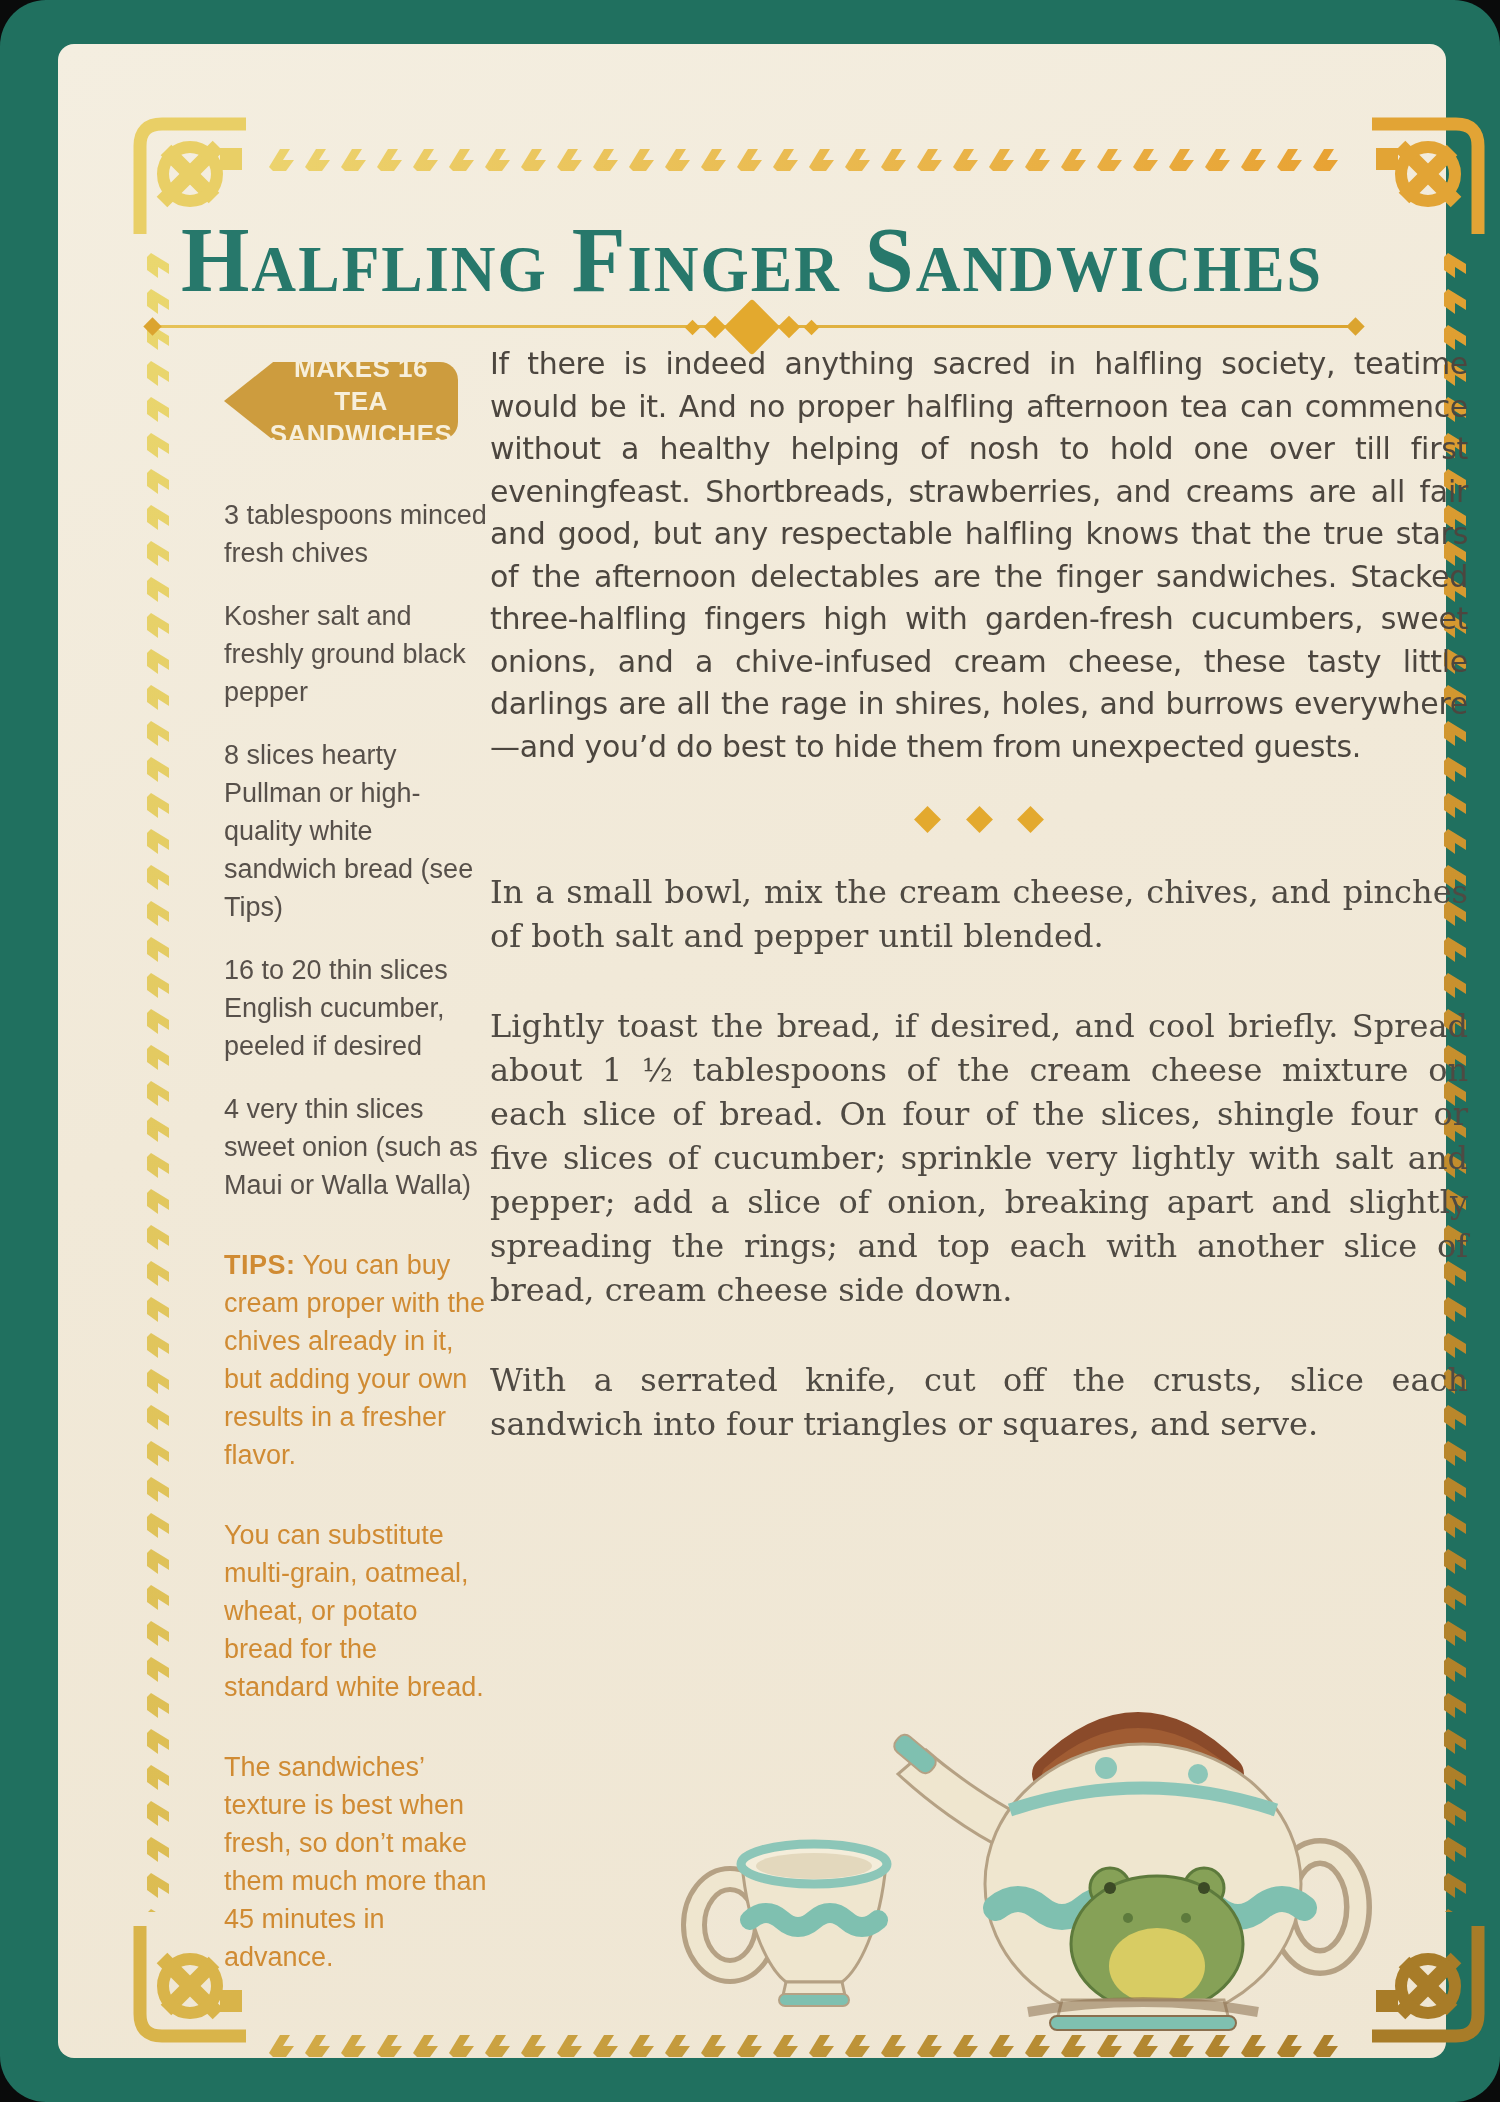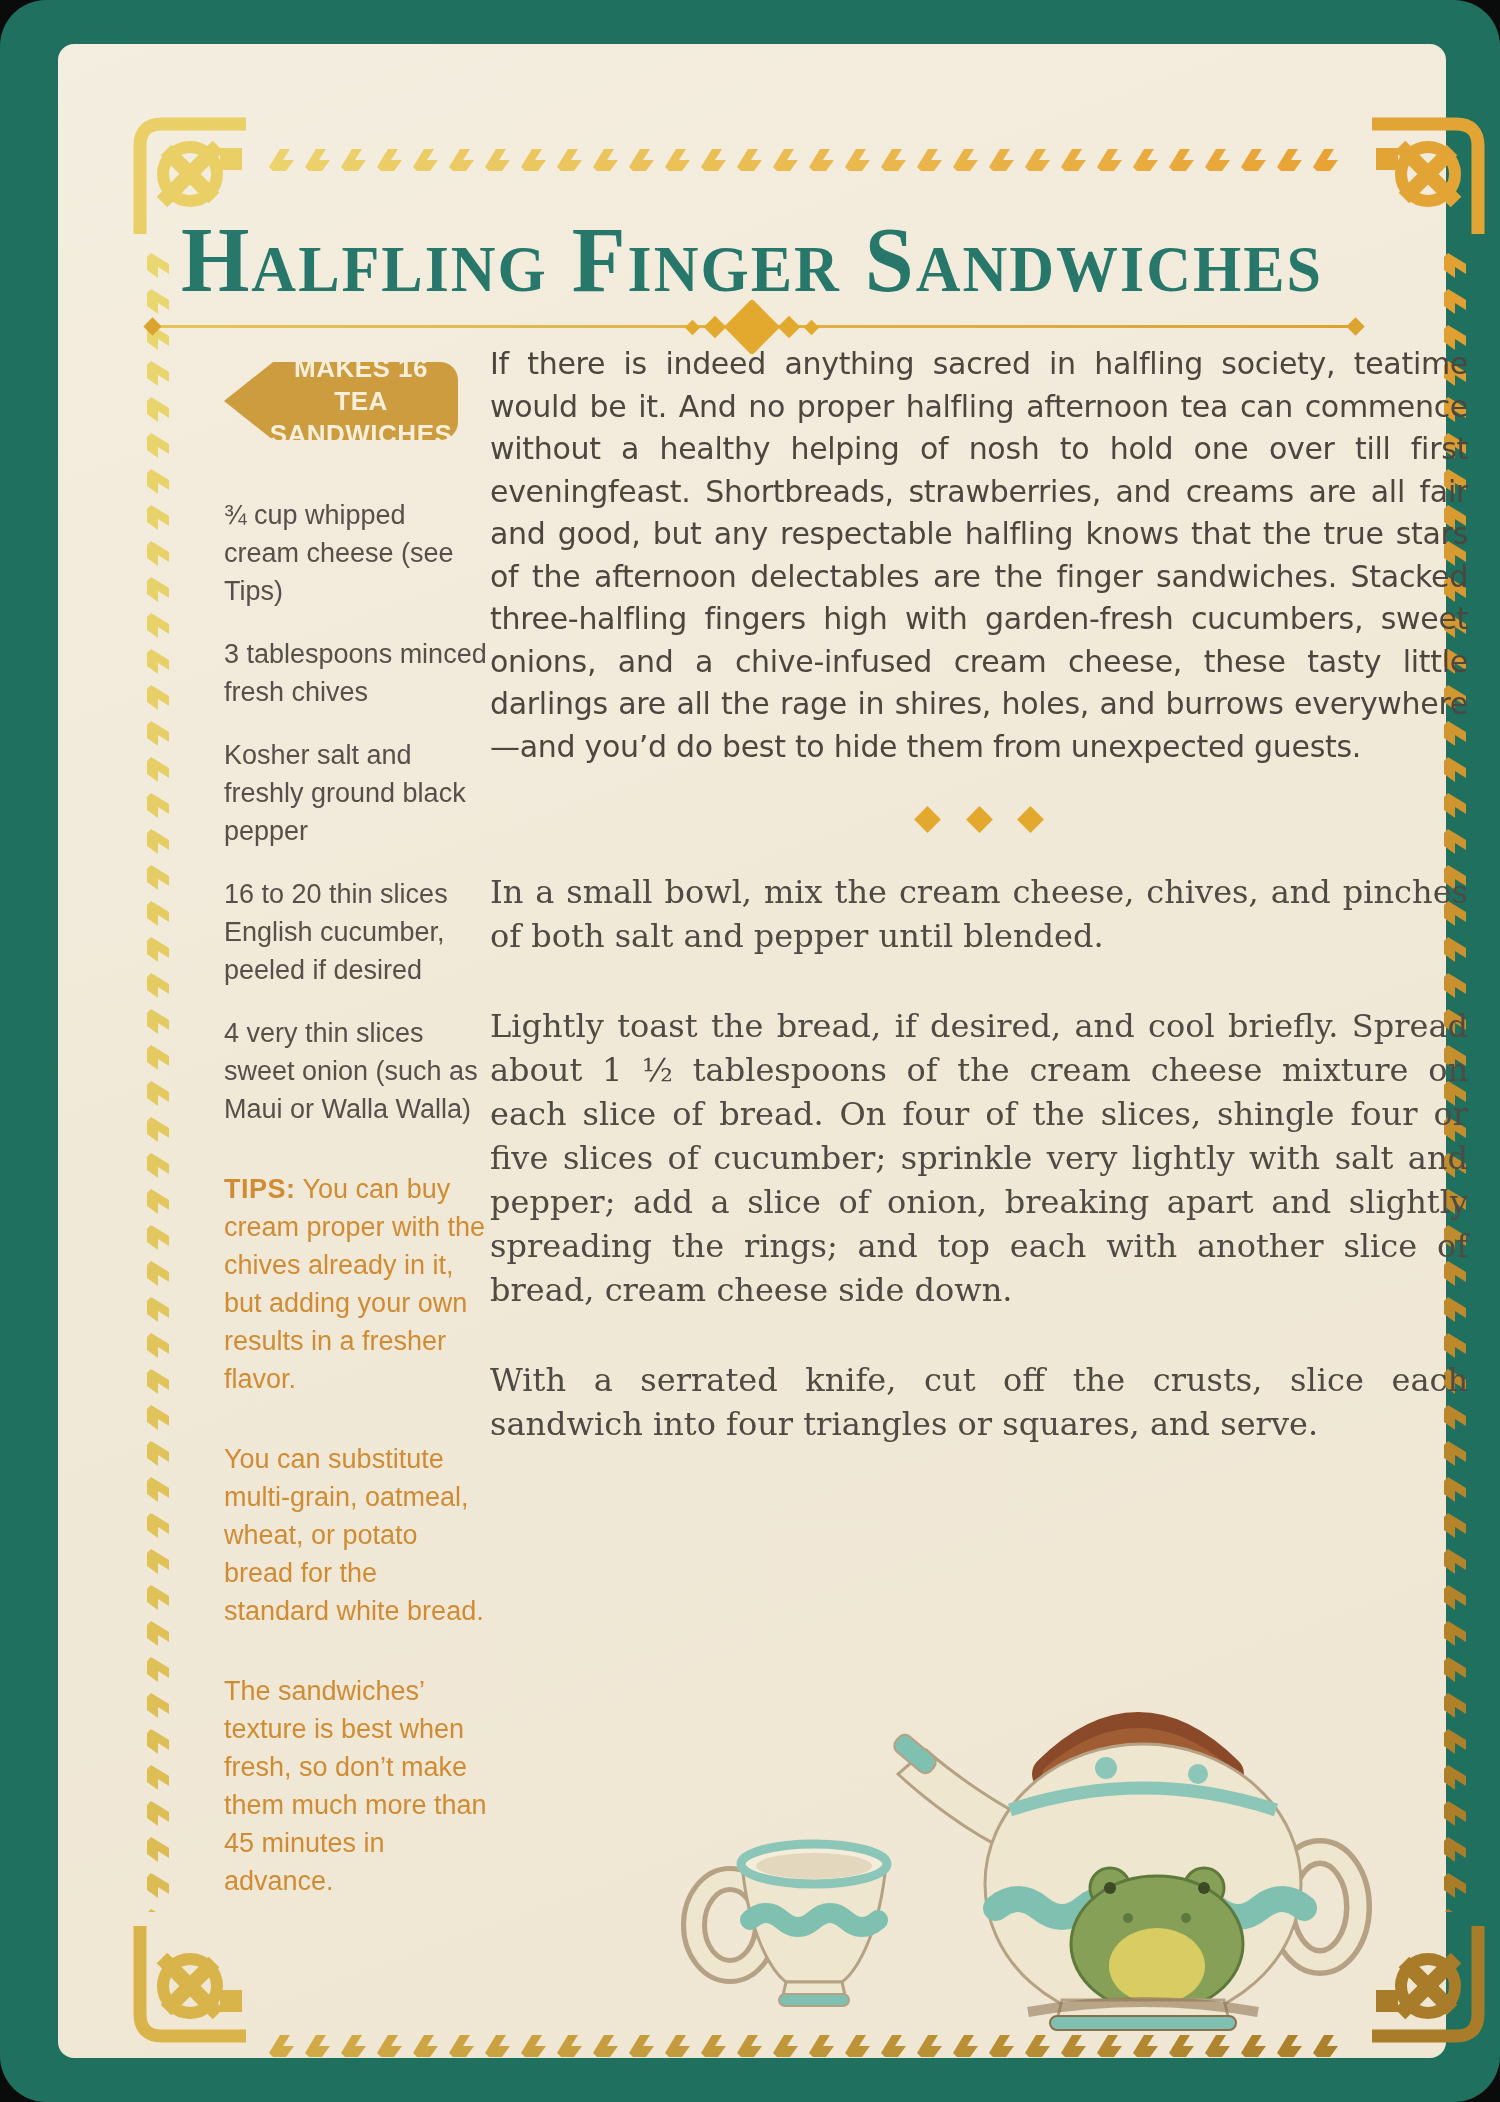--- a/index.html
+++ b/index.html
@@ -168,23 +168,23 @@
         <span class="dmd s1"></span>
       </span>
     </div>
 
     <div class="badge">
       <span>MAKES 16 TEA</span>
       <span>SANDWICHES</span>
     </div>
 
     <div class="col-left">
-      <p class="ing">¾ cup whipped cream cheese (see Tips)</p>
       <p class="ing">3 tablespoons minced fresh chives</p>
       <p class="ing">Kosher salt and freshly ground black pepper</p>
+      <p class="ing">8 slices hearty Pullman or high-quality white sandwich bread (see Tips)</p>
       <p class="ing">16 to 20 thin slices English cucumber, peeled if desired</p>
       <p class="ing">4 very thin slices sweet onion (such as Maui or Walla Walla)</p>
       <div class="tips">
         <p><span class="tlabel">TIPS:</span><span> You can buy cream proper with the chives already in it, but adding your own results in a fresher flavor.</span></p>
         <p>You can substitute multi-grain, oatmeal, wheat, or potato bread for the standard white bread.</p>
         <p>The sandwiches’ texture is best when fresh, so don’t make them much more than 45 minutes in advance.</p>
       </div>
     </div>
 
     <div class="col-right">

